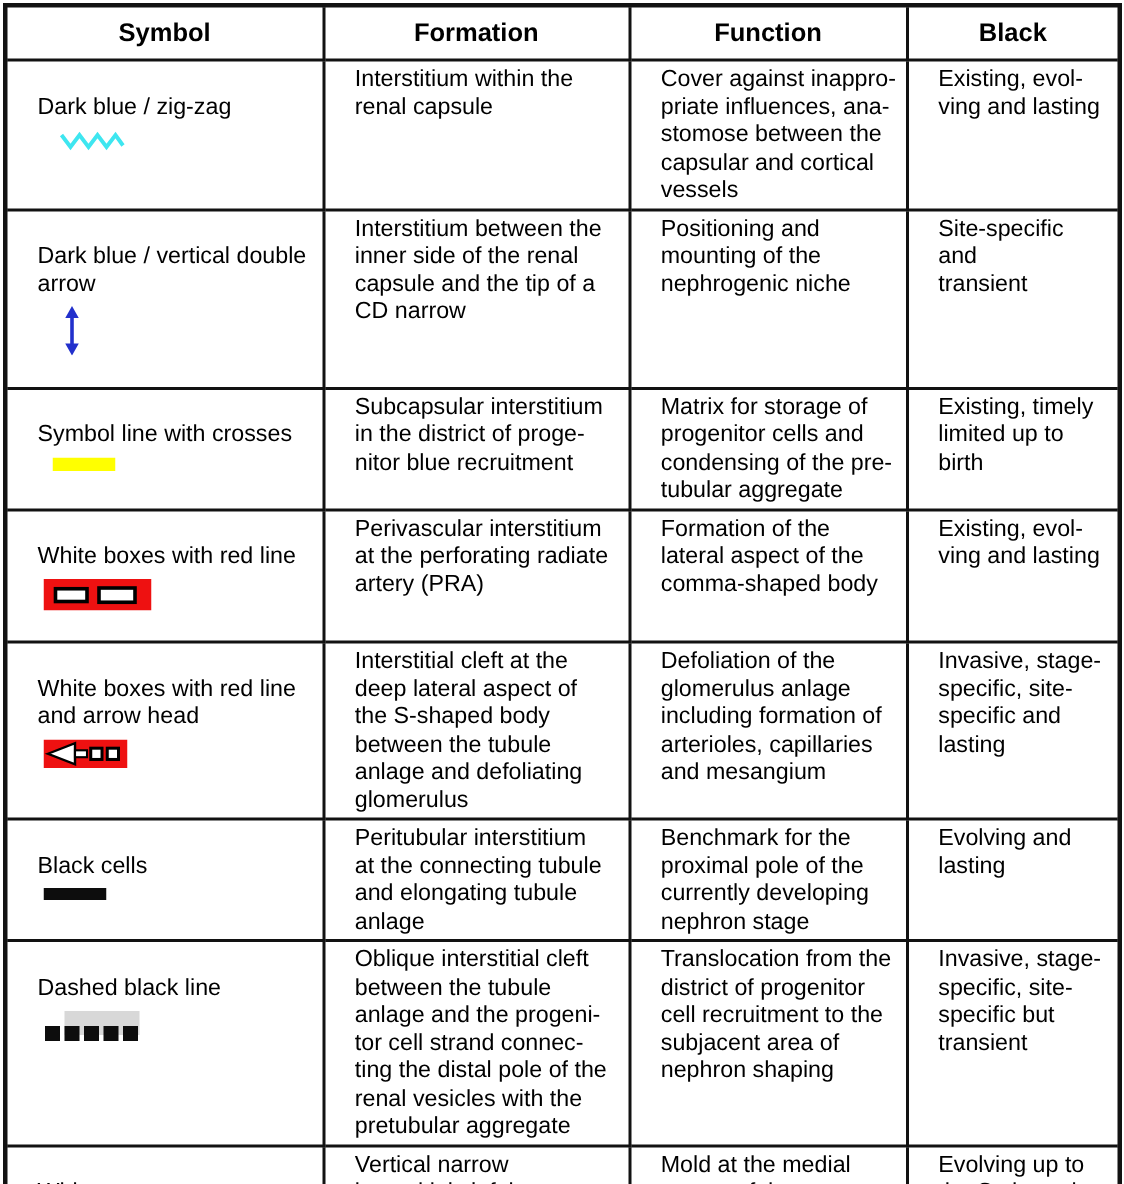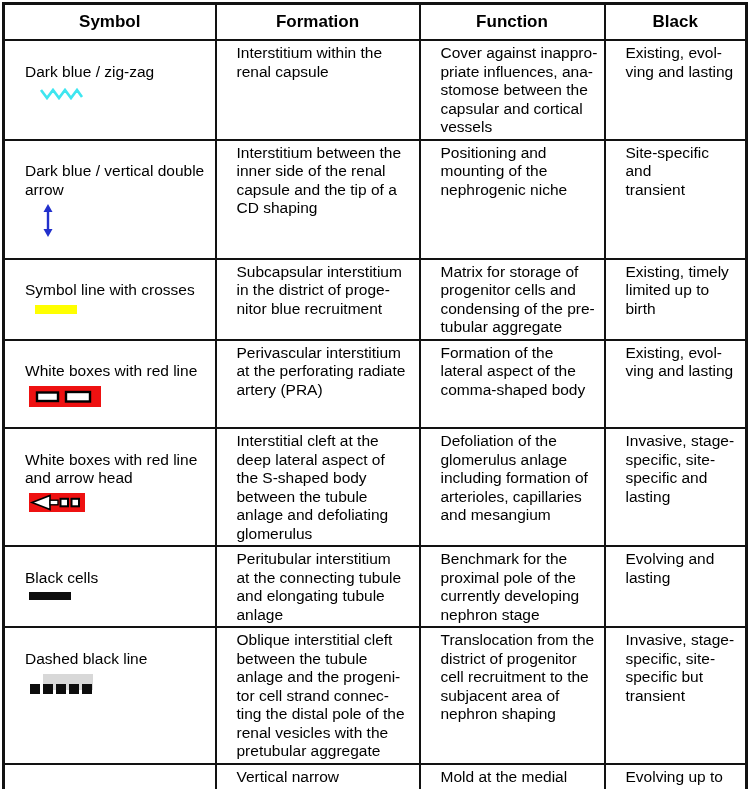--- a/index.html
+++ b/index.html
@@ -84,21 +84,21 @@
           <svg width="14" height="33" viewBox="0 0 14 33">
             <line x1="7" y1="6" x2="7" y2="27" stroke-width="2.4" stroke="#2230cc"></line>
             <polygon points="7,0 2.5,8 11.5,8" fill="#2230cc"></polygon>
             <polygon points="7,33 2.5,25 11.5,25" fill="#2230cc"></polygon>
           </svg>
         </span>
       </td>
       <td>Interstitium between the
 inner side of the renal
 capsule and the tip of a
-CD shaping</td>
+CD narrow</td>
       <td>Positioning and
 mounting of the
 nephrogenic niche</td>
       <td>Site-specific and
 transient</td>
     </tr>
 
     <tr style="height:75px">
       <td class="symcell">
         <span>Symbol line with crosses</span>

